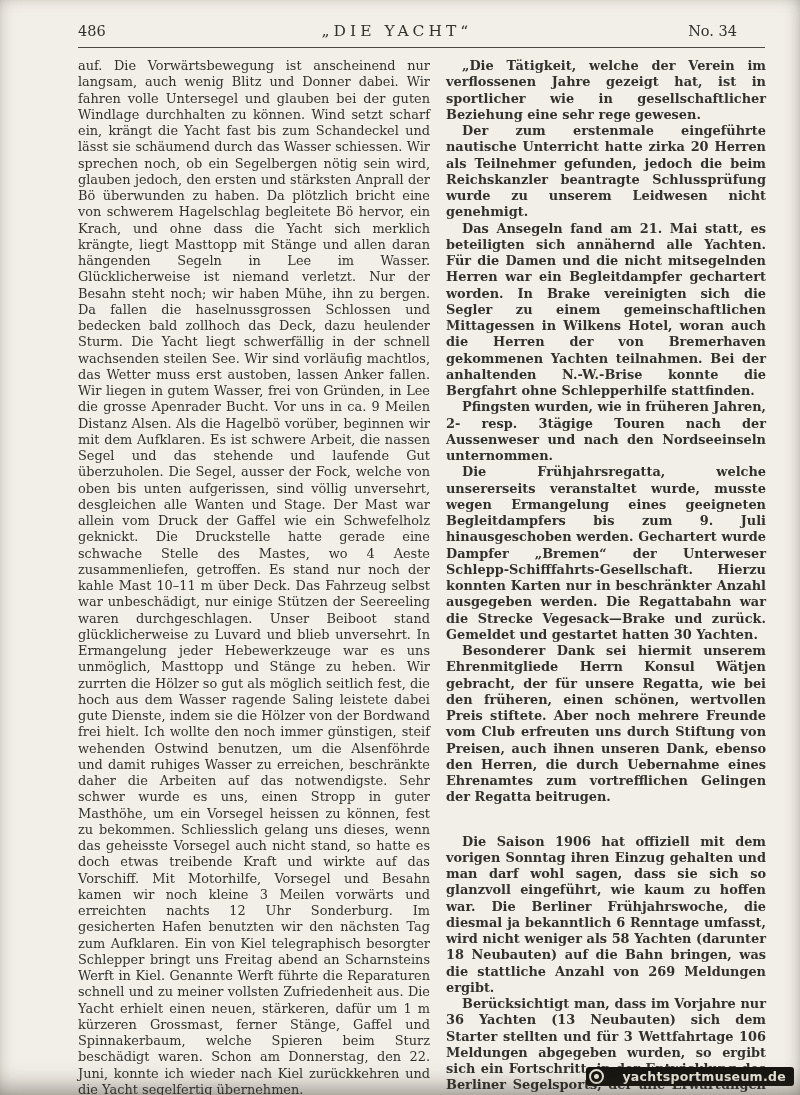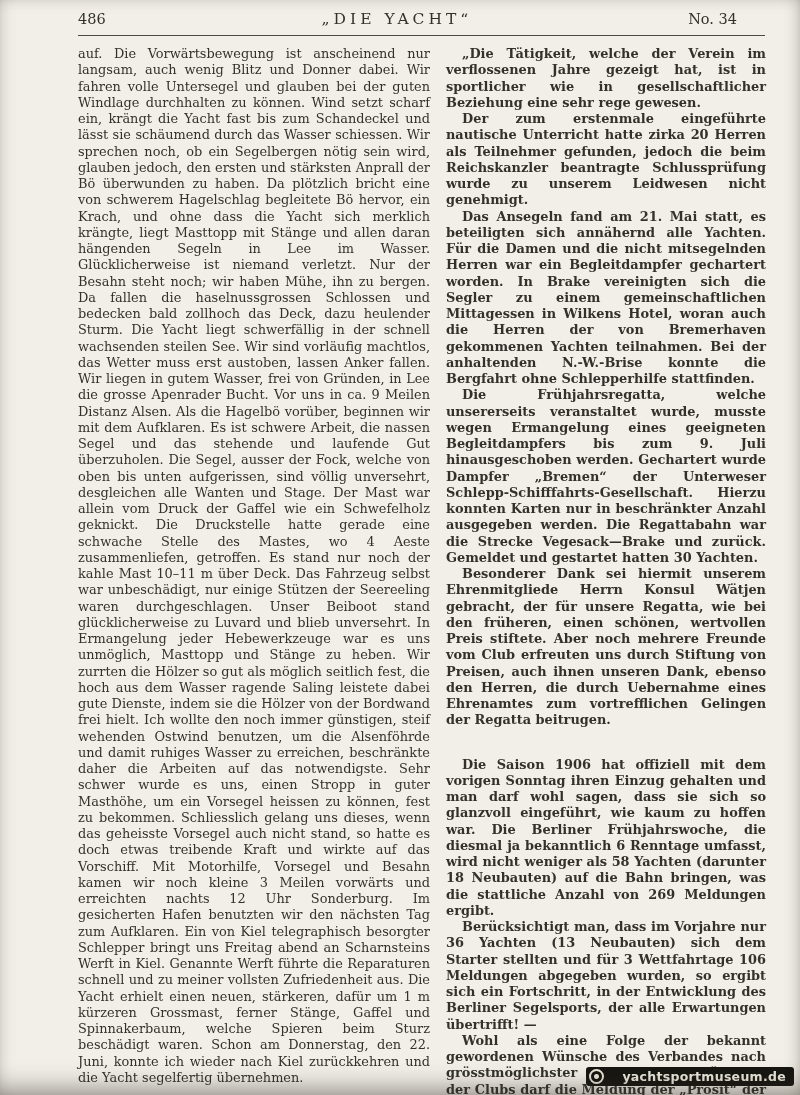--- a/index.html
+++ b/index.html
@@ -24,20 +24,21 @@
   }
   .page-header{
     display:flex;align-items:baseline;justify-content:space-between;
     border-bottom:1px solid #4a4942;
     padding:2px 0 7px 0;
     font-size:14.5px;
   }
   .journal-title{
     letter-spacing:4px;
     font-size:15.5px;
+    margin-top:12px;
   }
   .issue-num{padding-right:28px;}
   .columns{
     display:grid;
     grid-template-columns:352px 320px;
     column-gap:16px;
     margin-top:10px;
     font-size:12.9px;
     line-height:16.25px;
     text-align:justify;
@@ -83,20 +84,21 @@
 
     <div class="col">
       <p>auf. Die Vorwärtsbewegung ist anscheinend nur langsam, auch wenig Blitz und Donner dabei. Wir fahren volle Untersegel und glauben bei der guten Windlage durchhalten zu können. Wind setzt scharf ein, krängt die Yacht fast bis zum Schandeckel und lässt sie schäumend durch das Wasser schiessen. Wir sprechen noch, ob ein Segelbergen nötig sein wird, glauben jedoch, den ersten und stärksten Anprall der Bö überwunden zu haben. Da plötzlich bricht eine von schwerem Hagelschlag begleitete Bö hervor, ein Krach, und ohne dass die Yacht sich merklich krängte, liegt Masttopp mit Stänge und allen daran hängenden Segeln in Lee im Wasser. Glücklicherweise ist niemand verletzt. Nur der Besahn steht noch; wir haben Mühe, ihn zu bergen. Da fallen die haselnussgrossen Schlossen und bedecken bald zollhoch das Deck, dazu heulender Sturm. Die Yacht liegt schwerfällig in der schnell wachsenden steilen See. Wir sind vorläufig machtlos, das Wetter muss erst austoben, lassen Anker fallen. Wir liegen in gutem Wasser, frei von Gründen, in Lee die grosse Apenrader Bucht. Vor uns in ca. 9 Meilen Distanz Alsen. Als die Hagelbö vorüber, beginnen wir mit dem Aufklaren. Es ist schwere Arbeit, die nassen Segel und das stehende und laufende Gut überzuholen. Die Segel, ausser der Fock, welche von oben bis unten aufgerissen, sind völlig unversehrt, desgleichen alle Wanten und Stage. Der Mast war allein vom Druck der Gaffel wie ein Schwefelholz geknickt. Die Druckstelle hatte gerade eine schwache Stelle des Mastes, wo 4 Aeste zusammenliefen, getroffen. Es stand nur noch der kahle Mast 10–11 m über Deck. Das Fahrzeug selbst war unbeschädigt, nur einige Stützen der Seereeling waren durchgeschlagen. Unser Beiboot stand glücklicherweise zu Luvard und blieb unversehrt. In Ermangelung jeder Hebewerkzeuge war es uns unmöglich, Masttopp und Stänge zu heben. Wir zurrten die Hölzer so gut als möglich seitlich fest, die hoch aus dem Wasser ragende Saling leistete dabei gute Dienste, indem sie die Hölzer von der Bordwand frei hielt. Ich wollte den noch immer günstigen, steif wehenden Ostwind benutzen, um die Alsenföhrde und damit ruhiges Wasser zu erreichen, beschränkte daher die Arbeiten auf das notwendigste. Sehr schwer wurde es uns, einen Stropp in guter Masthöhe, um ein Vorsegel heissen zu können, fest zu bekommen. Schliesslich gelang uns dieses, wenn das geheisste Vorsegel auch nicht stand, so hatte es doch etwas treibende Kraft und wirkte auf das Vorschiff. Mit Motorhilfe, Vorsegel und Besahn kamen wir noch kleine 3 Meilen vorwärts und erreichten nachts 12 Uhr Sonderburg. Im gesicherten Hafen benutzten wir den nächsten Tag zum Aufklaren. Ein von Kiel telegraphisch besorgter Schlepper bringt uns Freitag abend an Scharnsteins Werft in Kiel. Genannte Werft führte die Reparaturen schnell und zu meiner vollsten Zufriedenheit aus. Die Yacht erhielt einen neuen, stärkeren, dafür um 1 m kürzeren Grossmast, ferner Stänge, Gaffel und Spinnakerbaum, welche Spieren beim Sturz beschädigt waren. Schon am Donnerstag, den 22. Juni, konnte ich wieder nach Kiel zurückkehren und die Yacht segelfertig übernehmen.</p>
 
     </div>
 
     <div class="col">
       <p class="indent">„Die Tätigkeit, welche der Verein im verflossenen Jahre gezeigt hat, ist in sportlicher wie in gesellschaftlicher Beziehung eine sehr rege gewesen.</p>
       <p class="indent">Der zum erstenmale eingeführte nautische Unterricht hatte zirka 20 Herren als Teilnehmer gefunden, jedoch die beim Reichskanzler beantragte Schlussprüfung wurde zu unserem Leidwesen nicht genehmigt.</p>
       <p class="indent">Das Ansegeln fand am 21. Mai statt, es beteiligten sich annähernd alle Yachten. Für die Damen und die nicht mitsegelnden Herren war ein Begleitdampfer gechartert worden. In Brake vereinigten sich die Segler zu einem gemeinschaftlichen Mittagessen in Wilkens Hotel, woran auch die Herren der von Bremerhaven gekommenen Yachten teilnahmen. Bei der anhaltenden N.-W.-Brise konnte die Bergfahrt ohne Schlepperhilfe stattfinden.</p>
+      <p class="indent">Pfingsten wurden, wie in früheren Jahren, 2- resp. 3tägige Touren nach der Aussenweser und nach den Nordseeinseln unternommen.</p>
       <p class="indent">Die Frühjahrsregatta, welche unsererseits veranstaltet wurde, musste wegen Ermangelung eines geeigneten Begleitdampfers bis zum 9. Juli hinausgeschoben werden. Gechartert wurde Dampfer „Bremen“ der Unterweser Schlepp-Schifffahrts-Gesellschaft. Hierzu konnten Karten nur in beschränkter Anzahl ausgegeben werden. Die Regattabahn war die Strecke Vegesack—Brake und zurück. Gemeldet und gestartet hatten 30 Yachten.</p>
       <p class="indent">Besonderer Dank sei hiermit unserem Ehrenmitgliede Herrn Konsul Wätjen gebracht, der für unsere Regatta, wie bei den früheren, einen schönen, wertvollen Preis stiftete. Aber noch mehrere Freunde vom Club erfreuten uns durch Stiftung von Preisen, auch ihnen unseren Dank, ebenso den Herren, die durch Uebernahme eines Ehrenamtes zum vortrefflichen Gelingen der Regatta beitrugen.</p>
       <p class="indent section-gap">Die Saison 1906 hat offiziell mit dem vorigen Sonntag ihren Einzug gehalten und man darf wohl sagen, dass sie sich so glanzvoll eingeführt, wie kaum zu hoffen war. Die Berliner Frühjahrswoche, die diesmal ja bekanntlich 6 Renntage umfasst, wird nicht weniger als 58 Yachten (darunter 18 Neubauten) auf die Bahn bringen, was die stattliche Anzahl von 269 Meldungen ergibt.</p>
       <p class="indent">Berücksichtigt man, dass im Vorjahre nur 36 Yachten (13 Neubauten) sich dem Starter stellten und für 3 Wettfahrtage 106 Meldungen abgegeben wurden, so ergibt sich ein Fortschritt, in der Entwicklung des Berliner Segelsports, der alle Erwartungen übertrifft! —</p>
       <p class="indent">Wohl als eine Folge der bekannt gewordenen Wünsche des Verbandes nach grösstmöglichster sportlicher Betätigung der Clubs darf die Meldung der „Prosit“ der A. S. V. angesehen werden. In der Klasse der IV. Renner, in der bisher „Freiheit“ und „Kranich II.“ ein einsames Dasein führten, tritt in „Grünau“ des Herrn Spindler und einem Neubau „Kranich III“ ein belebendes Moment auf.</p>
 
     </div>
 
   </div>
 

